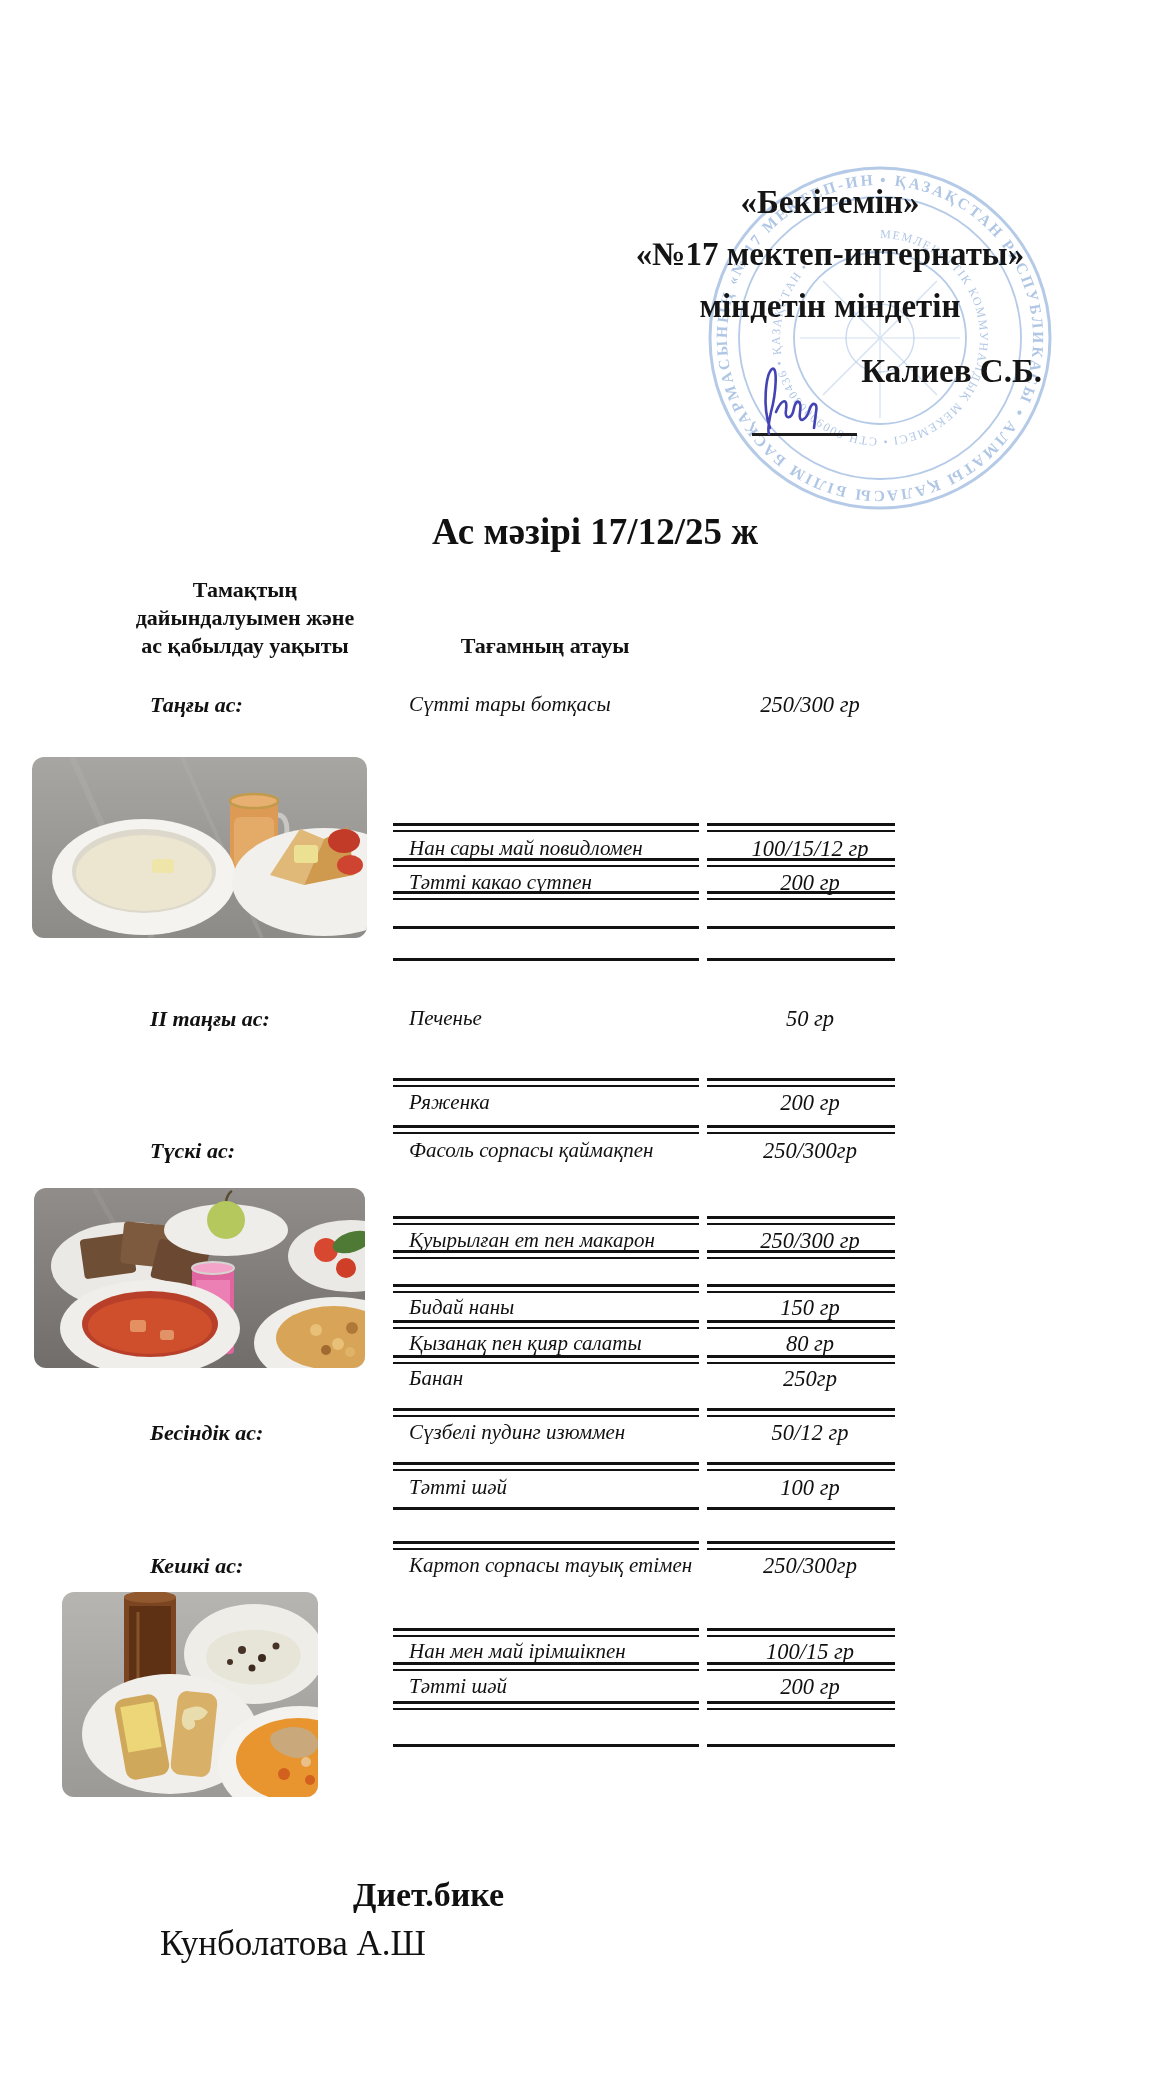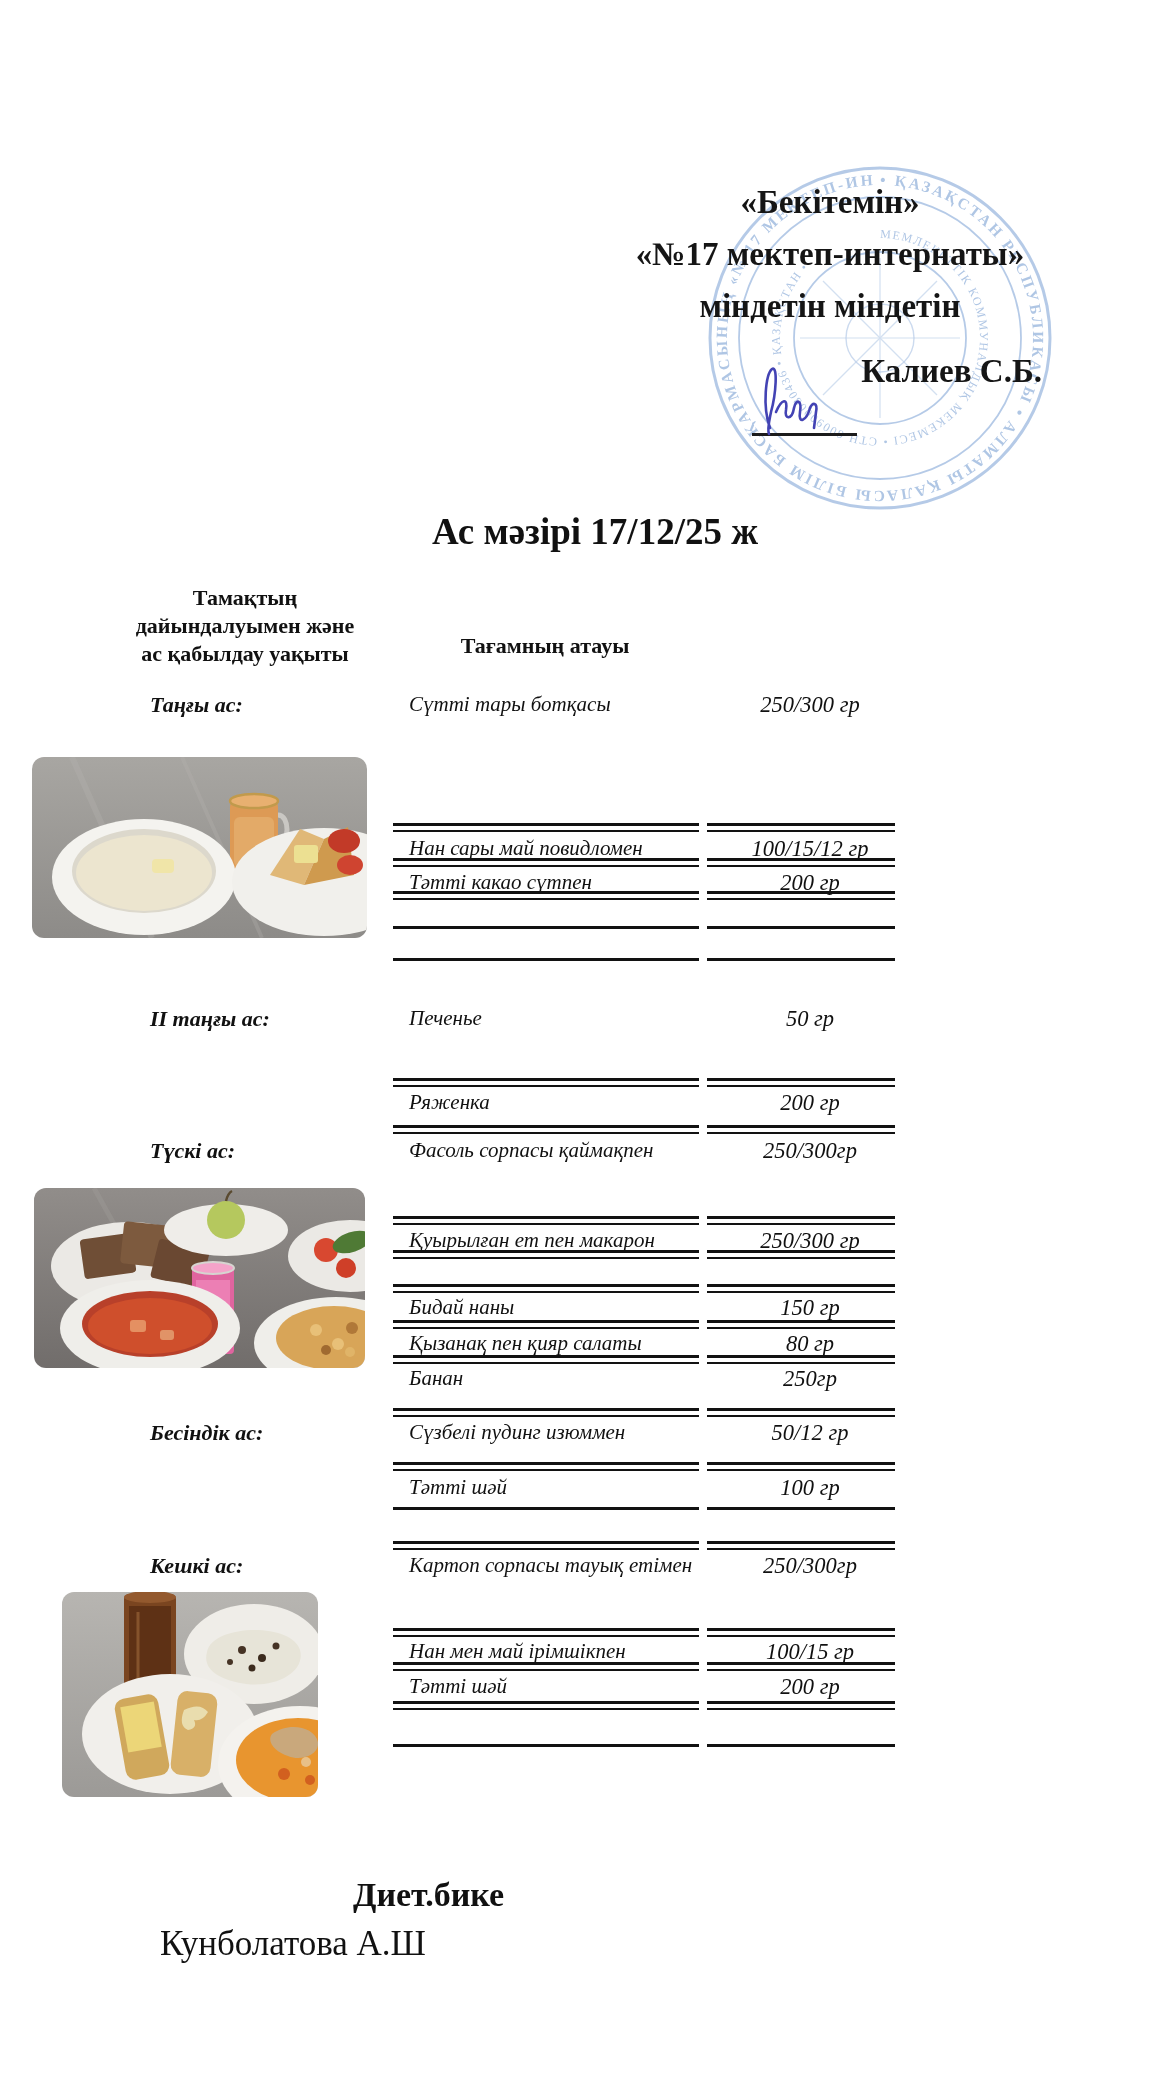--- a/index.html
+++ b/index.html
@@ -16,21 +16,21 @@
   .approval .sign-line { text-align:right; padding-right:8px;margin-top:13px; }
   .sig-svg { position:absolute; left:758px; top:362px; width:80px; height:80px; z-index:3; }
   .sig-underline { position:absolute; left:752px; top:433px; width:105px; height:3px; background:#1c1c1c; z-index:2; }
 
   
   .title { position:absolute; top:510px; left:0; width:1170px; padding-left:20px; box-sizing:border-box;
            text-align:center; font-size:37px; font-weight:bold; }
 
   
   .h-time { position:absolute; left:100px; top:576px; width:290px; text-align:center;
-            font-weight:bold; font-size:22px; line-height:28px;margin-top:8px; }
+            font-weight:bold; font-size:22px; line-height:28px; }
   .h-dish { position:absolute; left:390px; top:633px; width:310px; text-align:center;
             font-weight:bold; font-size:22px; }
   .h-out  { position:absolute; left:700px; top:604px; width:196px; text-align:center;
             font-weight:bold; font-size:22px; line-height:29px; }
 
   
   .row  { position:absolute; left:12px; width:1170px; height:27px;font-style:italic; }
   .meal { position:absolute; left:138px; font-weight:bold; font-size:22px; white-space:nowrap; }
   .dish { position:absolute; left:397px; width:300px; font-size:21px; white-space:nowrap; }
   .amt  { position:absolute; left:700px; width:196px; text-align:center; font-size:22.5px; white-space:nowrap; }

